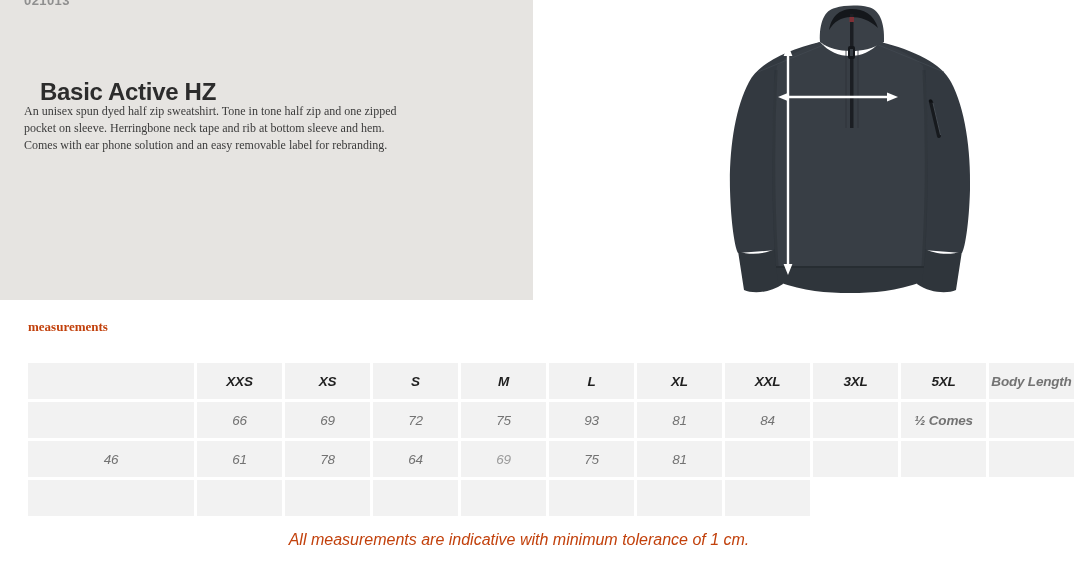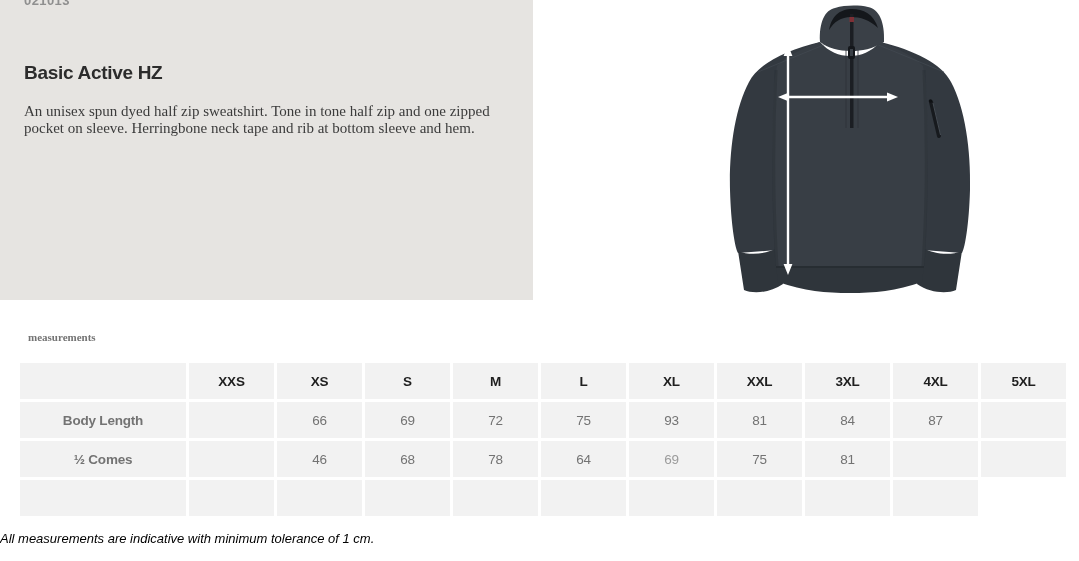--- a/index.html
+++ b/index.html
@@ -11,70 +11,72 @@
   .left-panel{
     position:absolute;left:0;top:0;width:533px;height:300px;
     background:#e6e4e1;
   }
   .article-number{
     position:absolute;left:24px;top:-7px;
     font-size:13px;font-weight:600;color:#8f8f8f;
     letter-spacing:.4px;
   }
   .product-title{
-    position:absolute;left:24px;top:62px;margin:0;
-    font-size:19px;font-weight:bold;color:#2c2c2c;
+    position:absolute;left:24px;top:62px;margin:16px;
+    font-size:24px;font-weight:bold;color:#2c2c2c;
     letter-spacing:-.3px;
     font-family:"Liberation Sans",sans-serif;
   }
   .product-desc{
     position:absolute;left:24px;top:103px;width:470px;
     font-family:"Liberation Serif",serif;
-    font-size:15px;line-height:17px;color:#3b3b3b;
+    font-size:12px;line-height:17px;color:#3b3b3b;
   }
   .product-figure{
     position:absolute;left:698px;top:0;width:290px;height:300px;
   }
   .meas-label{
-    position:absolute;left:28px;top:331px;
+    position:absolute;left:28px;top:319px;
     font-family:"Liberation Serif",serif;
-    font-size:11px;font-weight:bold;color:#737373;
+    font-size:13px;font-weight:bold;color:#c2410c;
   }
   .size-table{
-    position:absolute;left:20px;top:363px;width:1046px;
+    position:absolute;left:28px;top:363px;width:1046px;
     display:grid;
     grid-template-columns:166px repeat(10,1fr);
     gap:3px;
+    font-style:italic;
   }
   .size-table .cell{
     background:#f2f2f2;height:36px;
     display:flex;align-items:center;justify-content:center;
     font-size:13.5px;color:#737373;letter-spacing:-.2px;
   }
   .size-table .head{font-weight:bold;color:#1f1f1f;}
   .size-table .rowlabel{font-weight:bold;color:#737373;}
   .size-table .muted{color:#9b9b9b;}
   .footnote{
     position:absolute;left:0;top:531px;width:1038px;
-    text-align:left;font-style:italic;
-    font-size:13px;color:#000000;
+    text-align:center;font-style:italic;
+    font-size:16px;color:#c2410c;
   }
 </style>
 </head>
 <body>
 
 <div class="left-panel"></div>
 
 <div class="article-number">021013</div>
 
 <h1 class="product-title">Basic Active HZ</h1>
 
 <div class="product-desc">
   <div>An unisex spun dyed half zip sweatshirt. Tone in tone half zip and one zipped</div>
   <div>pocket on sleeve. Herringbone neck tape and rib at bottom sleeve and hem.</div>
+  <div>Comes with ear phone solution and an easy removable label for rebranding.</div>
 </div>
 
 <div class="product-figure">
   <svg width="290" height="300" viewBox="0 0 290 300" xmlns="http://www.w3.org/2000/svg">
 
     <path d="M122 42 C 88 50, 60 64, 51 82 C 37 108, 31 150, 32 190 C 33 225, 37 248, 40 253 L 79 250 C 75 210, 76 160, 86 120 C 92 96, 102 70, 116 54 Z" fill="#333940"></path>
 
     <path d="M182 42 C 216 50, 244 64, 253 82 C 267 108, 273 150, 272 190 C 271 225, 267 248, 264 253 L 225 250 C 229 210, 228 160, 218 120 C 212 96, 202 70, 188 54 Z" fill="#333940"></path>
 
     <path d="M40 251 C 52 256, 68 254, 79 248 L 85 284 C 72 293, 55 294, 46 290 Z" fill="#2f353b"></path>
@@ -125,39 +127,37 @@
 
   <div class="cell head"></div>
   <div class="cell head">XXS</div>
   <div class="cell head">XS</div>
   <div class="cell head">S</div>
   <div class="cell head">M</div>
   <div class="cell head">L</div>
   <div class="cell head">XL</div>
   <div class="cell head">XXL</div>
   <div class="cell head">3XL</div>
-  <div class="cell head">4XL</div>
   <div class="cell head">5XL</div>
 
   <div class="cell rowlabel">Body Length</div>
   <div class="cell"></div>
   <div class="cell">66</div>
   <div class="cell">69</div>
   <div class="cell">72</div>
   <div class="cell">75</div>
   <div class="cell">93</div>
   <div class="cell">81</div>
   <div class="cell">84</div>
-  <div class="cell">87</div>
   <div class="cell"></div>
 
   <div class="cell rowlabel">½ Comes</div>
   <div class="cell"></div>
   <div class="cell">46</div>
-  <div class="cell">68</div>
+  <div class="cell">61</div>
   <div class="cell">78</div>
   <div class="cell">64</div>
   <div class="cell muted">69</div>
   <div class="cell">75</div>
   <div class="cell">81</div>
   <div class="cell"></div>
 
   <div class="cell rowlabel"></div>
   <div class="cell"></div>
   <div class="cell"></div>

